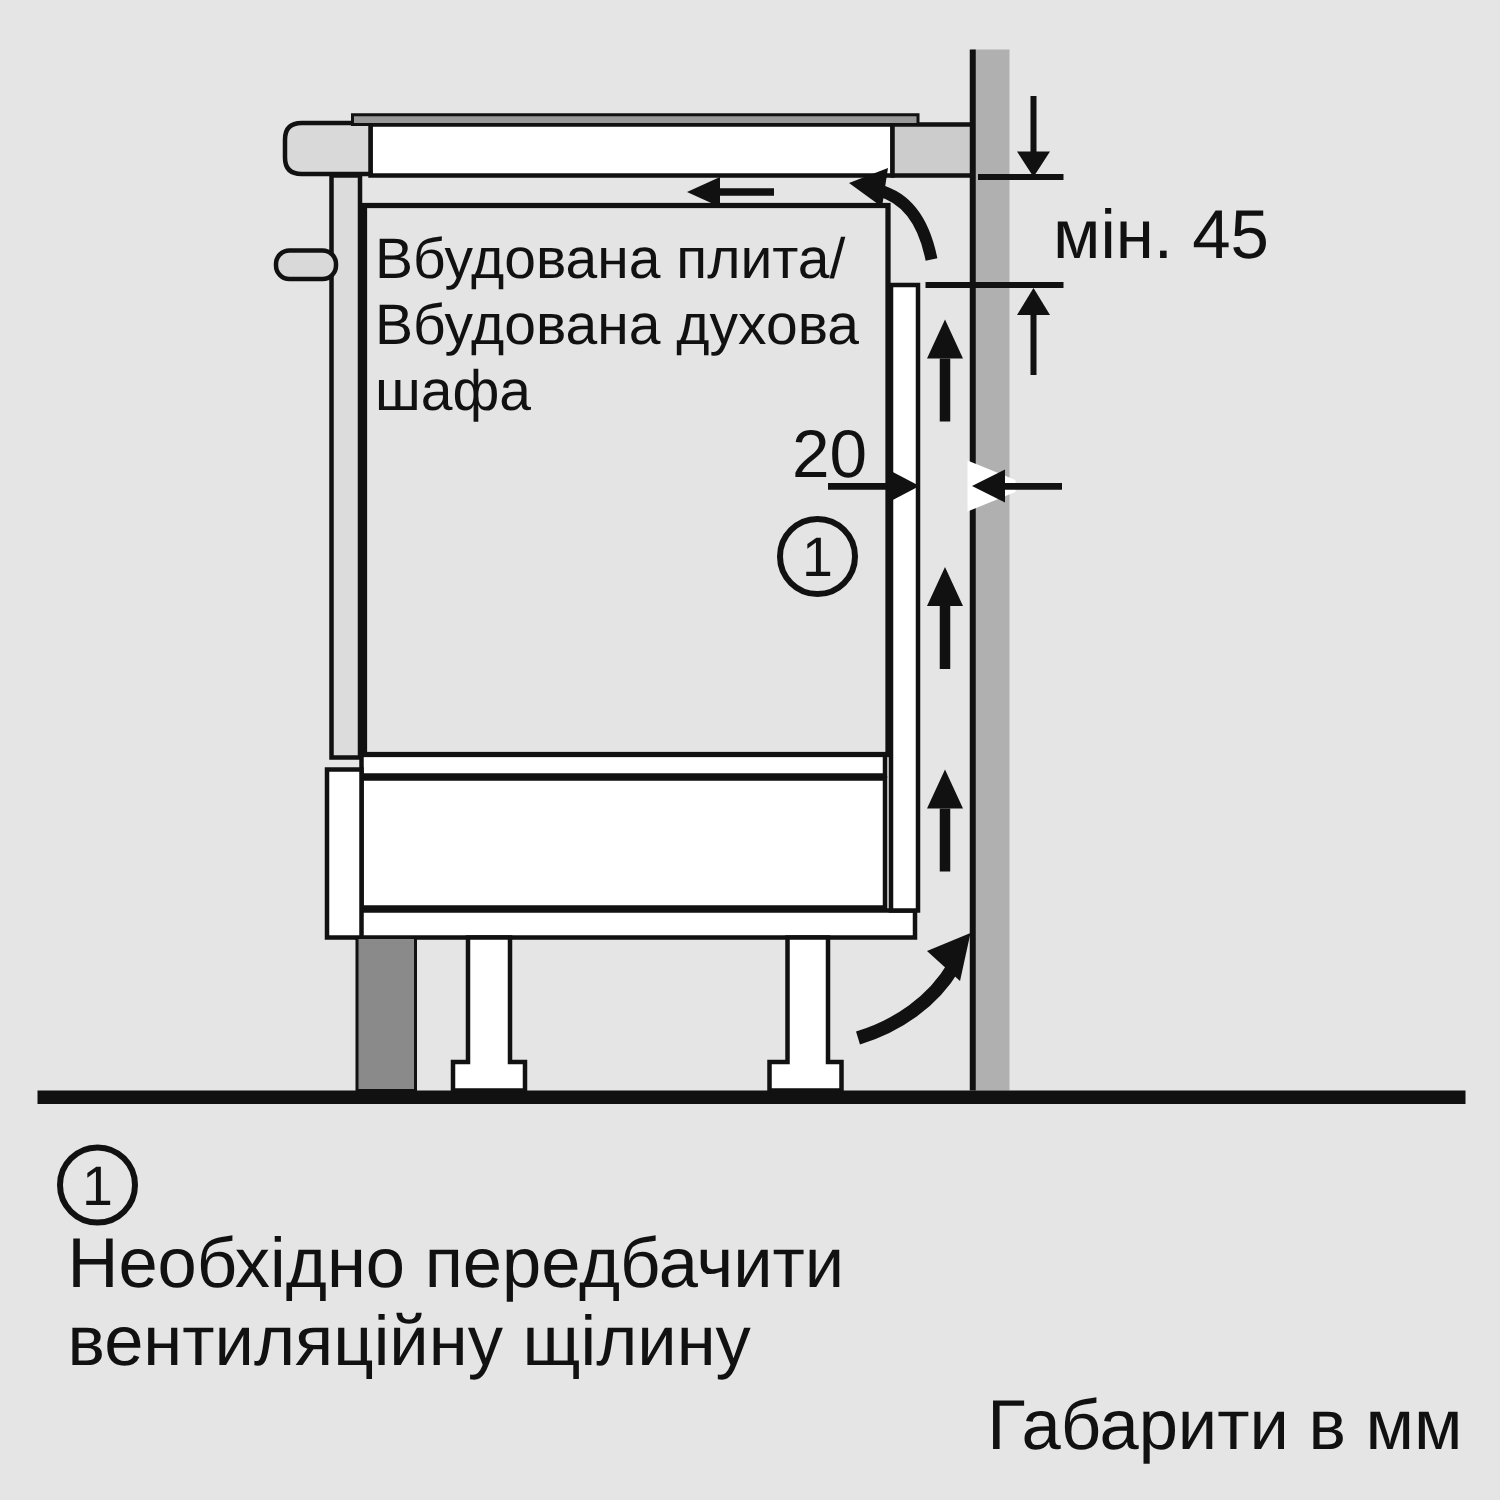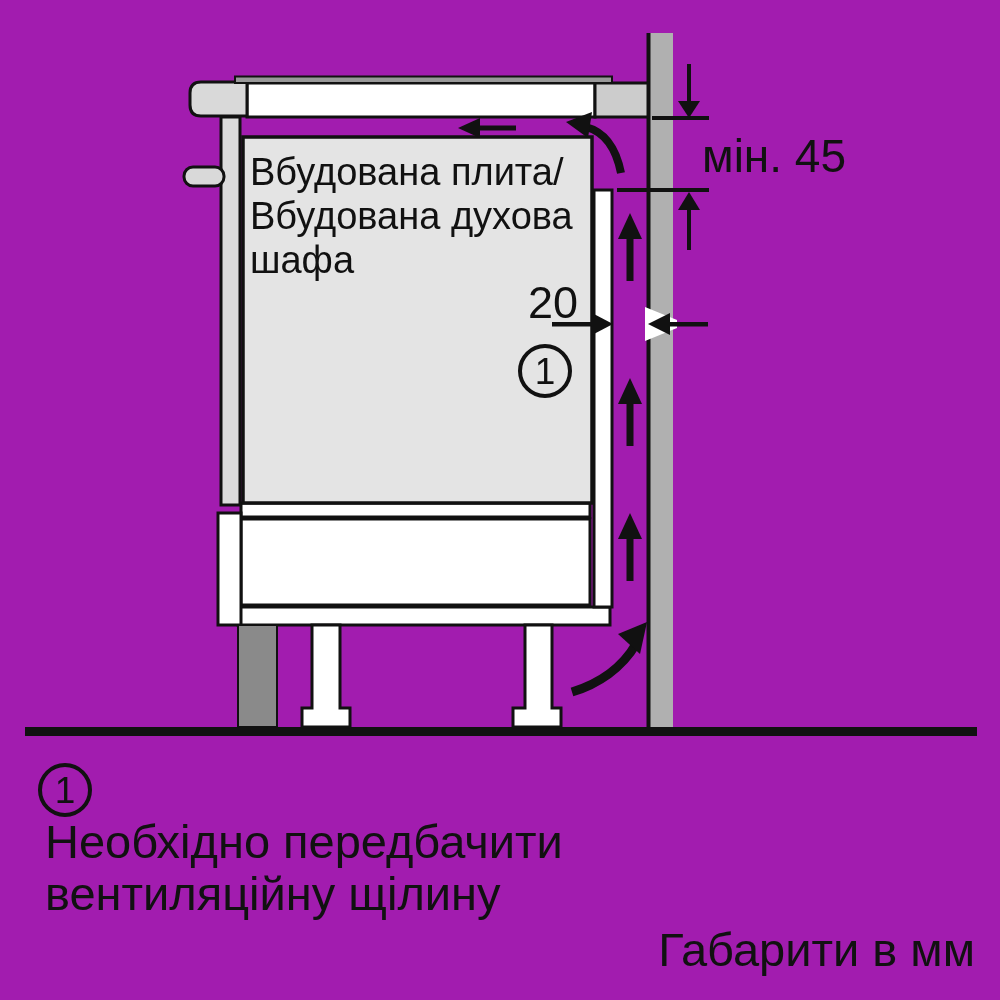--- a/index.html
+++ b/index.html
@@ -6,21 +6,21 @@
     --outline:#111111;
     --appliance-fill:#e4e4e4;
     --panel-fill:#dcdcdc;
     --worktop-cap-fill:#d9d9d9;
     --worktop-end-fill:#cccccc;
     --hob-strip-fill:#999999;
     --wall-fill:#b0b0b0;
     --plinth-fill:#8a8a8a;
   }
   html,body{margin:0;padding:0;background:#fff;}
-  .stage{position:relative;width:1000px;height:1000px;background:#a21caf;overflow:hidden;}
+  .stage{position:relative;width:1000px;height:1000px;background:#e5e5e5;overflow:hidden;}
   svg{display:block;}
   .t{font-family:"Liberation Sans","DejaVu Sans",sans-serif;fill:var(--outline);}
   .ol{stroke:var(--outline);}
   .nofill{fill:none;}
   .f-white{fill:#ffffff;}
   .f-black{fill:var(--outline);}
   .f-app{fill:var(--appliance-fill);}
   .f-panel{fill:var(--panel-fill);}
   .f-cap{fill:var(--worktop-cap-fill);}
   .f-end{fill:var(--worktop-end-fill);}

